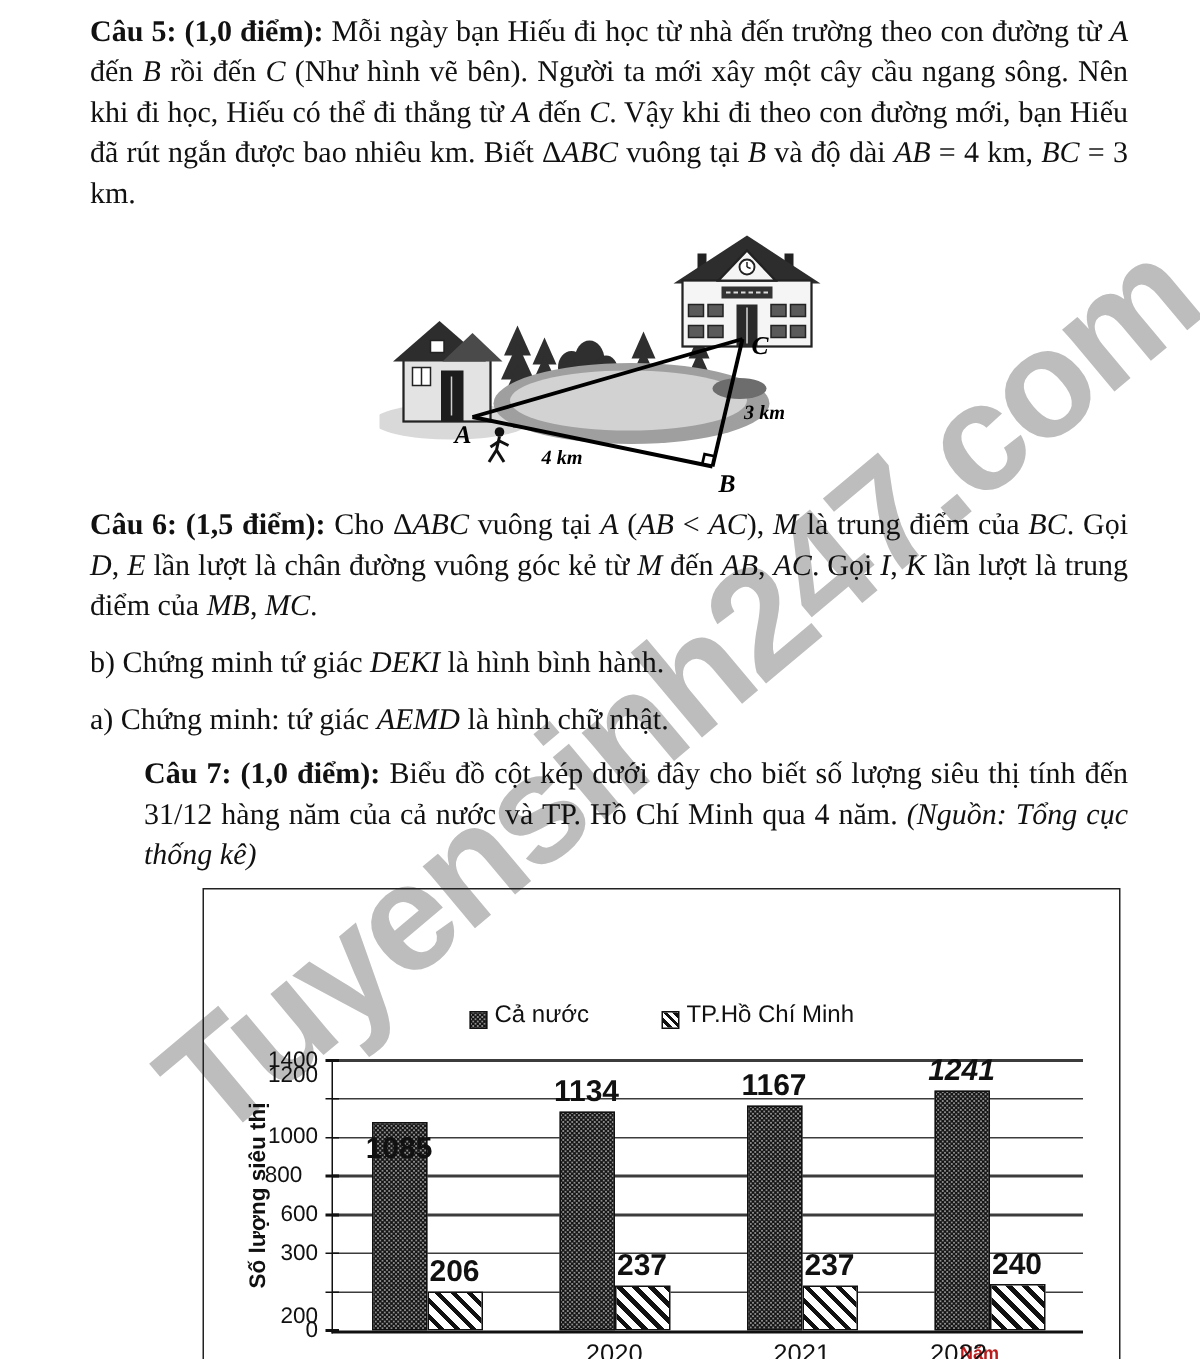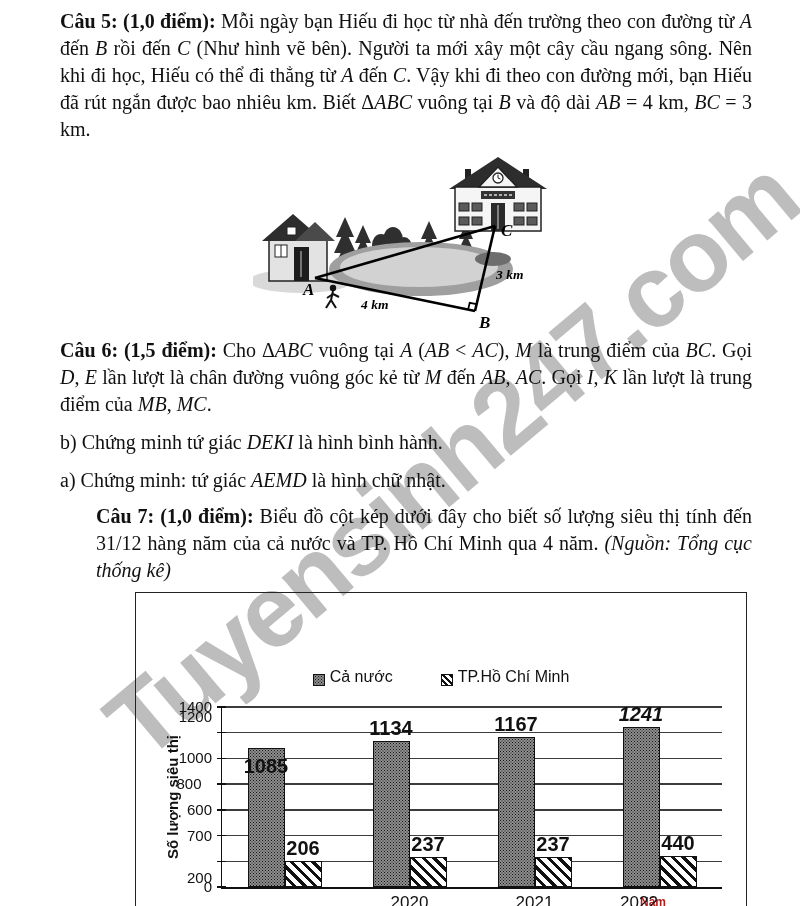--- a/index.html
+++ b/index.html
@@ -175,21 +175,21 @@
       <div class="ylabel-rot">Số lượng siêu thị</div>
       <div class="plot" id="plot">
         <div class="nam-label">Năm</div>
       <div class="ytickmark" style="top: 179.25px;"></div>
           <div class="yticklabel" style="top: 171px;">0</div>
           <div class="gridline" style="top: 153.536px;"></div>
           <div class="ytickmark" style="top: 153.536px;"></div>
           <div class="yticklabel" style="top: 145.286px; margin-top: 17px;">200</div>
           <div class="gridline" style="top: 127.821px;"></div>
           <div class="ytickmark" style="top: 127.821px;"></div>
-          <div class="yticklabel" style="top: 119.571px;">700</div>
+          <div class="yticklabel" style="top: 119.571px;">300</div>
           <div class="gridline" style="top: 102.107px;"></div>
           <div class="ytickmark" style="top: 102.107px;"></div>
           <div class="yticklabel" style="top: 93.8571px;">600</div>
           <div class="gridline" style="top: 76.3929px;"></div>
           <div class="ytickmark" style="top: 76.3929px;"></div>
           <div class="yticklabel" style="top: 68.1429px; text-align: center;">800</div>
           <div class="gridline" style="top: 50.6786px;"></div>
           <div class="ytickmark" style="top: 50.6786px;"></div>
           <div class="yticklabel" style="top: 42.4286px;">1000</div>
           <div class="gridline" style="top: 24.9643px;"></div>
@@ -209,18 +209,18 @@
           <div class="bar-value" style="left: 171px; top: 125.529px;">237</div>
           <div class="xlabel" style="left: 147.5px;">2020</div>
           <div class="bar bar-s1" style="left: 275.5px; width: 37px; height: 150.043px;"></div>
           <div class="bar-value" style="left: 259px; top: 5.95714px;">1167</div>
           <div class="bar bar-s2" style="left: 312.5px; width: 37px; height: 30.4714px;"></div>
           <div class="bar-value" style="left: 296px; top: 125.529px;">237</div>
           <div class="xlabel" style="left: 272.5px;">2021</div>
           <div class="bar bar-s1" style="left: 400.5px; width: 37px; height: 159.557px;"></div>
           <div class="bar-value" style="left: 384px; top: -3.55714px; font-style: italic;">1241</div>
           <div class="bar bar-s2" style="left: 437.5px; width: 37px; height: 30.8571px;"></div>
-          <div class="bar-value" style="left: 421px; top: 125.143px;">440</div>
+          <div class="bar-value" style="left: 421px; top: 125.143px;">240</div>
           <div class="xlabel" style="left: 377px;">2022</div>
         </div>
     </div>
   </div>
 </div>
 
 </body></html>

